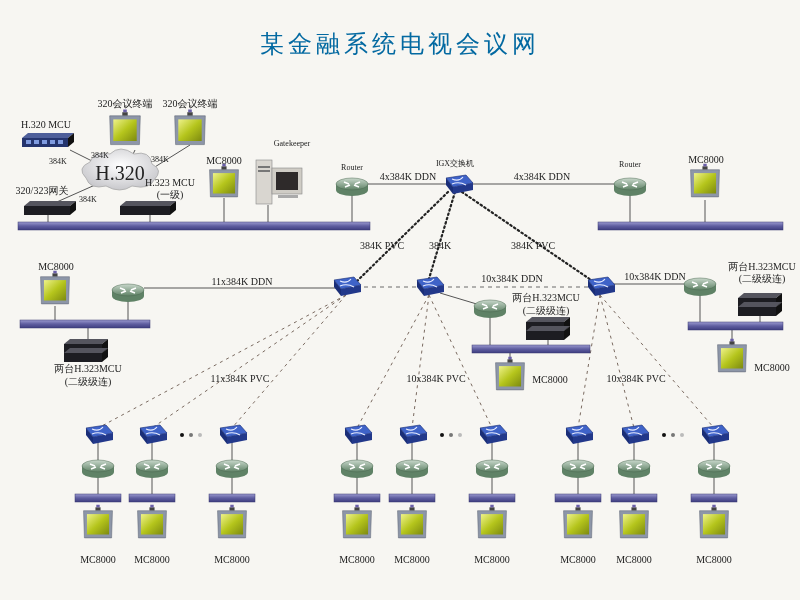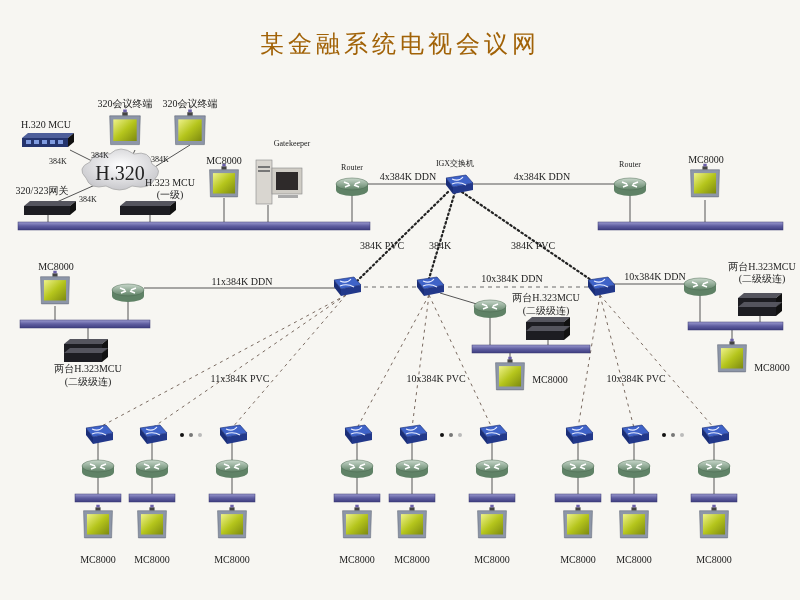--- a/index.html
+++ b/index.html
@@ -1,17 +1,17 @@
 <!DOCTYPE html>
 <html><head>
 <meta charset="utf-8">
 <style>
   html, body { margin:0; padding:0; background:#f7f6f2; }
   body { width:800px; height:600px; overflow:hidden; position:relative; font-family:"DejaVu Serif", serif; }
-  #title { position:absolute; top:28px; left:0; width:800px; text-align:center; font-family:"DejaVu Sans", sans-serif; font-size:24px; letter-spacing:4px; color:#a16207; }
+  #title { position:absolute; top:28px; left:0; width:800px; text-align:center; font-family:"DejaVu Sans", sans-serif; font-size:24px; letter-spacing:4px; color:#0369a1; }
   svg#net { position:absolute; left:0; top:0; width:800px; height:600px; }
   .lbl { font-family:"Liberation Serif", serif; font-size:10px; fill:#222; }
   .lbl-sm { font-family:"Liberation Serif", serif; font-size:8px; fill:#222; }
   .cloud-lbl { font-family:"Liberation Serif", serif; font-size:20px; fill:#222; }
 </style>
 </head>
 <body>
 
 <div id="title">某金融系统电视会议网</div>
 

